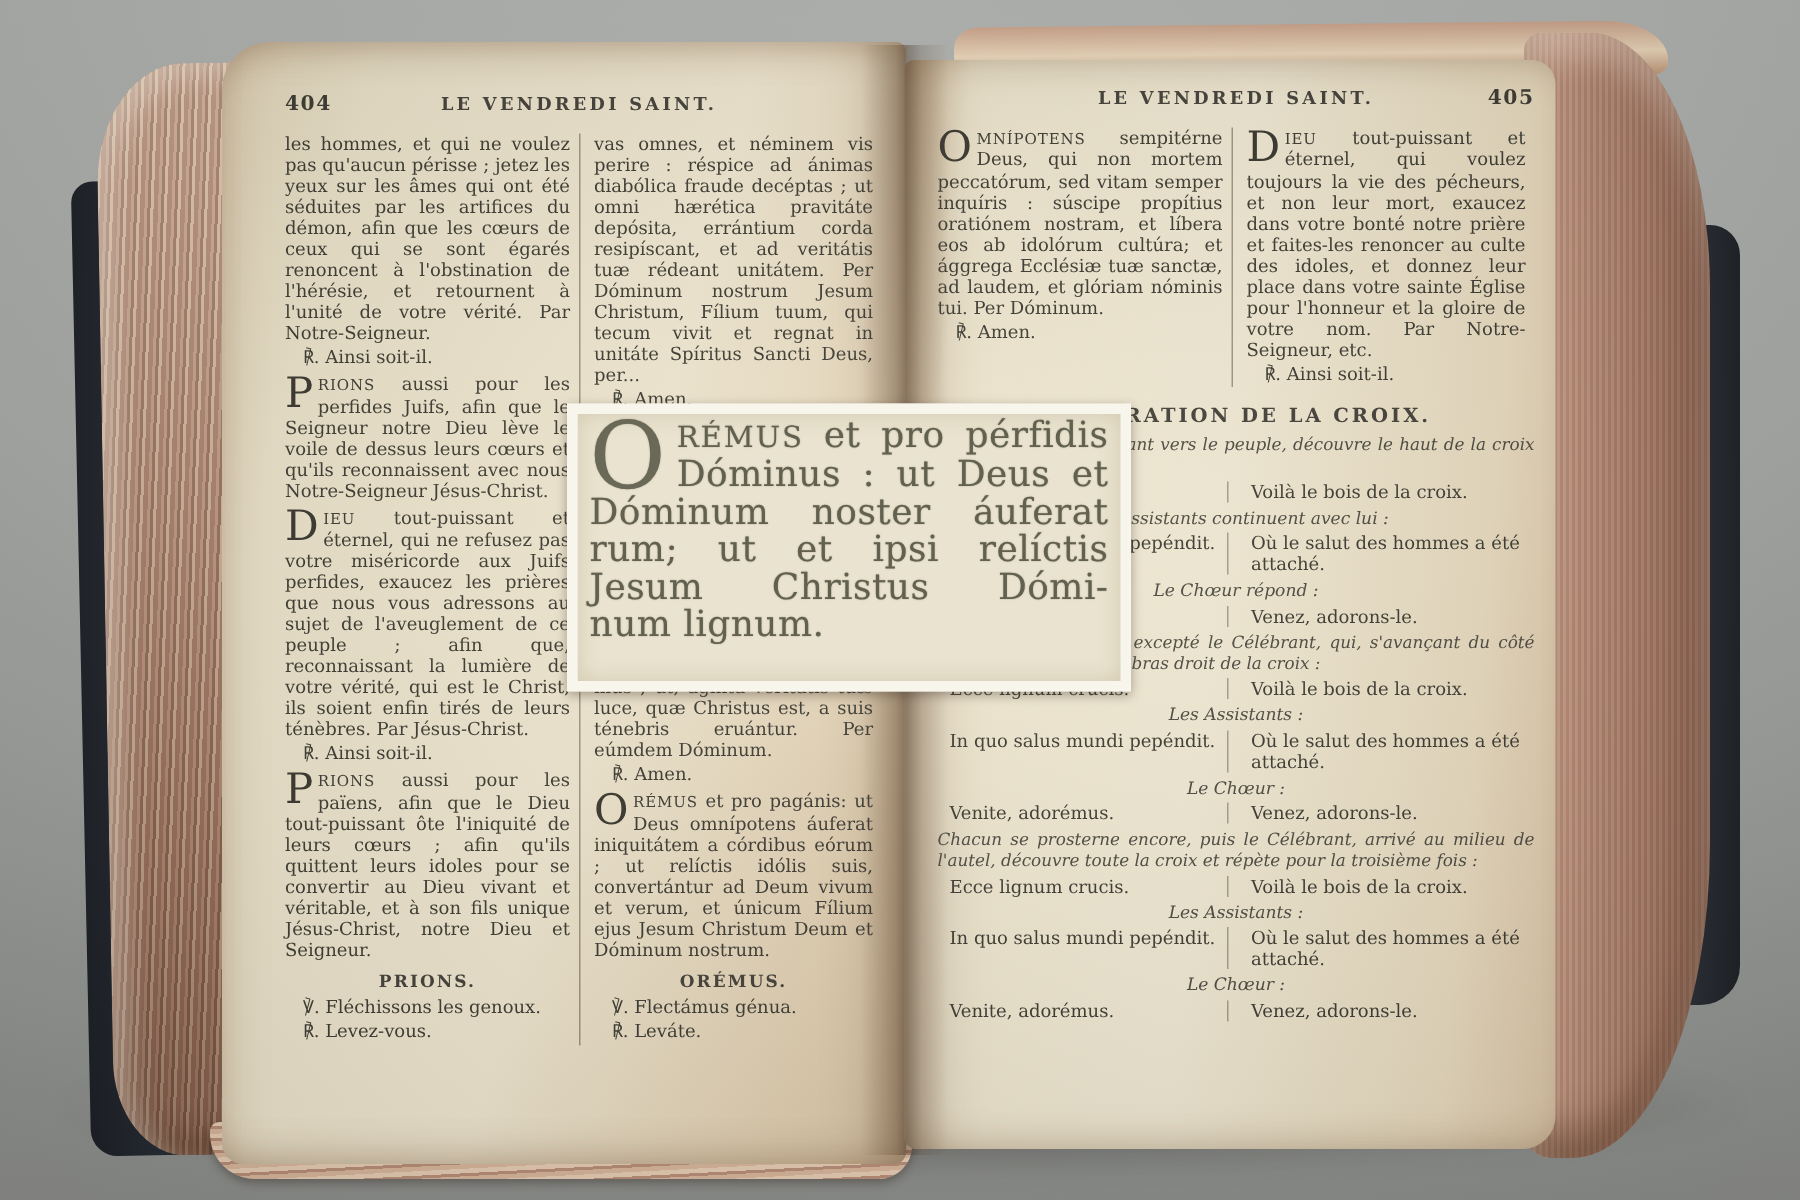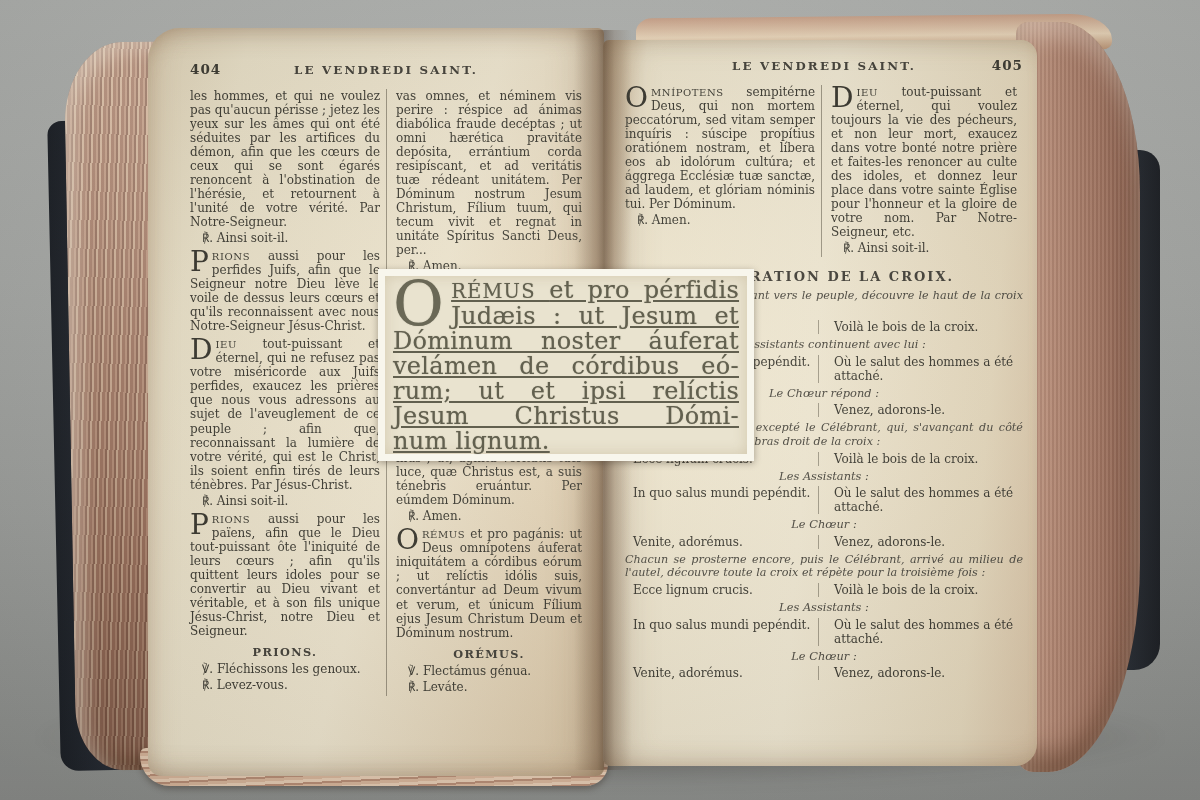--- a/index.html
+++ b/index.html
@@ -83,21 +83,21 @@
   .vd{width:1px;background:rgba(92,86,70,.5);margin:0 9px 0 3px;}
   .vf{flex:1;padding-left:6px;}
 
   .inset{position:absolute;left:378px;top:269px;width:362px;height:178px;z-index:6;
      background:#e9e3cf;border:7px solid rgba(249,247,239,.92);
      box-shadow:0 2px 7px rgba(55,45,35,.4), inset 0 0 14px rgba(160,138,100,.3);}
   .inset-text{margin:0;padding:2px 8px 0 8px;color:#62604f;font-size:24px;line-height:25px;
      letter-spacing:.3px;text-shadow:0 0 1px rgba(98,96,79,.55);}
   .inset-cap{float:left;font-size:62px;line-height:46px;padding:3px 7px 0 0;color:#6a6856;}
   .inset-lead{font-size:19.5px;letter-spacing:1.2px;}
-  .inset-line{text-align:justify;text-align-last:justify;text-decoration:underline;}
+  .inset-line{text-align:justify;text-align-last:justify;}
   .inset-line:last-child{text-align-last:left;}
 </style>
 </head>
 <body>
 
 <div class="scene">
   <div class="book-shadow"></div>
   <div class="cover-left"></div>
   <div class="edges-left"></div>
   <div class="edges-bottom-left"></div>
@@ -213,21 +213,20 @@
             <span class="vf">Venez, adorons-le.</span>
           </div>
         </div>
     </div>
   </div>
 
   <div class="inset">
     <div class="inset-text" id="inset-text">
         <span class="inset-cap">O</span>
         <div class="inset-line"><span class="inset-lead">RÉMUS </span><span>et pro pérfidis</span></div>
-        <div class="inset-line">Judæis : ut Jesum et</div>
+        <div class="inset-line">Dóminus : ut Deus et</div>
         <div class="inset-line">Dóminum noster áuferat</div>
-        <div class="inset-line">velámen de córdibus eó-</div>
         <div class="inset-line">rum; ut et ipsi relíctis</div>
         <div class="inset-line">Jesum Christus Dómi-</div>
         <div class="inset-line">num lignum.</div>
       </div>
   </div>
 </div>
 
 </body></html>

